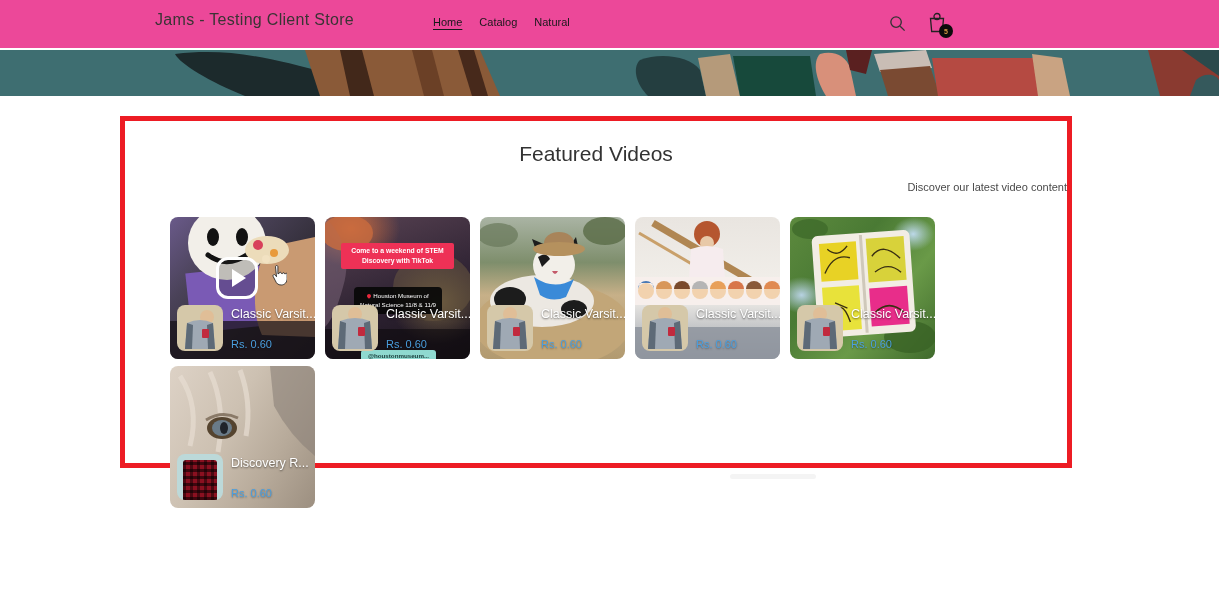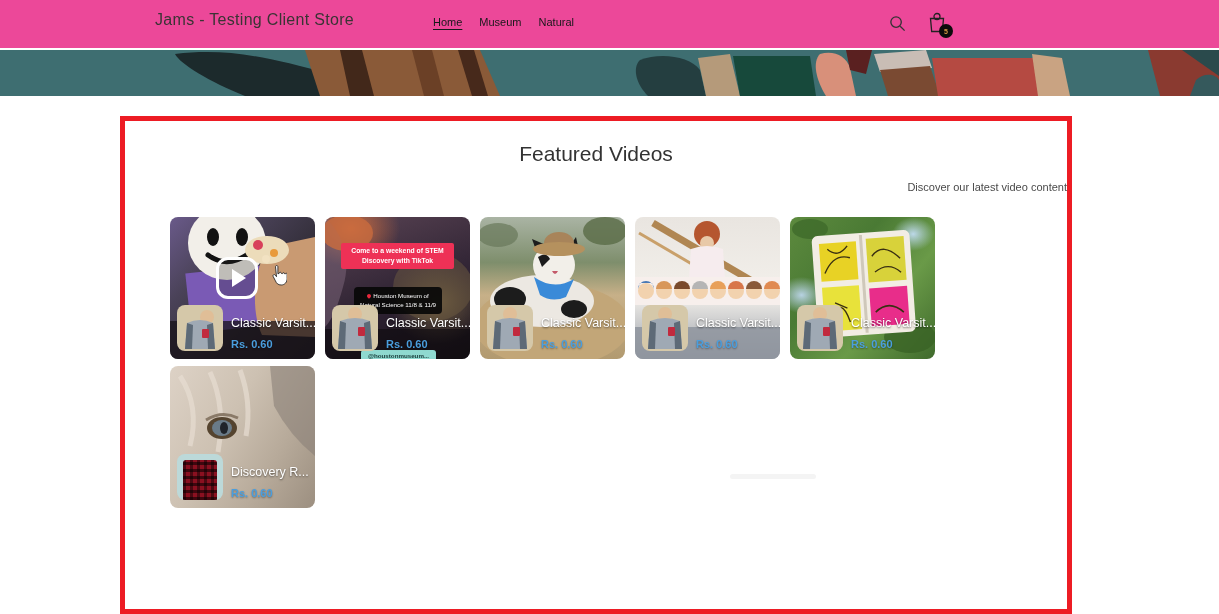--- a/index.html
+++ b/index.html
@@ -22,21 +22,21 @@
   .hdr-icons{position:absolute;left:884px;top:10px;display:flex;gap:14px;align-items:center;}
   .icon-btn{position:relative;width:26px;height:26px;display:flex;align-items:center;justify-content:center;cursor:pointer;}
   .cart-badge{position:absolute;right:-3px;bottom:-2px;width:14px;height:14px;border-radius:50%;
     background:#0b0b0b;color:#d79a43;font-size:7px;font-weight:bold;display:flex;align-items:center;justify-content:center;}
 
   
   .hero{height:50px;border-top:2px solid #fff;border-bottom:2px solid #fff;}
   .hero svg{display:block;width:1219px;height:46px;}
 
   
-  .featured{position:relative;margin:18px 0 0 120px;width:952px;height:498px;
+  .featured{position:relative;margin:18px 0 0 120px;width:952px;height:352px;
     border:5px solid var(--accent-red);background:#fff;}
   .f-title{margin-top:21px;text-align:center;font-size:21px;font-weight:400;color:#333;}
   .f-sub{margin-top:15px;text-align:right;font-size:11px;color:#4a4a4a;}
 
   .grid{margin:24px 0 0 45px;width:770px;display:flex;flex-wrap:wrap;gap:7px 10px;}
   .card{position:relative;width:145px;height:142px;border-radius:8px;overflow:hidden;cursor:pointer;background:#222;}
   .card svg.scene{position:absolute;inset:0;width:100%;height:100%;}
 
   
   .bg-marshmello{background:linear-gradient(135deg,#6a5a8a 0%,#4a4258 30%,#2e2a33 65%,#201c22 100%);}
@@ -56,21 +56,21 @@
   .play{position:absolute;left:46px;top:40px;width:42px;height:42px;border:3px solid #fff;border-radius:12px;
     background:rgba(40,40,40,.25);display:flex;align-items:center;justify-content:center;}
   .play .tri{width:0;height:0;border-left:14px solid #fff;border-top:9px solid transparent;border-bottom:9px solid transparent;margin-left:4px;}
   .cursor-hand{position:absolute;left:100px;top:48px;}
 
   
   .chip{position:absolute;left:7px;bottom:8px;display:flex;align-items:flex-end;}
   .thumb{width:46px;height:46px;border-radius:8px;overflow:hidden;flex:none;}
   .chip-info{margin-left:8px;padding-bottom:1px;max-width:86px;}
   .chip-title{font-size:12.5px;color:#fff;white-space:nowrap;text-shadow:0 1px 2px rgba(0,0,0,.55);}
-  .chip-price{margin-top:8px;font-size:11px;color:var(--price-blue);text-shadow:0 1px 2px rgba(0,0,0,.4);font-weight:bold;}
+  .chip-price{margin-top:17px;font-size:11px;color:var(--price-blue);text-shadow:0 1px 2px rgba(0,0,0,.4);}
   .thumb-plaid{background:#bcd9d9;display:flex;align-items:flex-end;justify-content:center;}
   .plaid{width:34px;height:40px;border-radius:3px 3px 0 0;background-color:#8a1020;
     background-image:repeating-linear-gradient(0deg,rgba(0,0,0,.55) 0 3px,transparent 3px 7px),
                      repeating-linear-gradient(90deg,rgba(0,0,0,.45) 0 3px,transparent 3px 7px);}
 
   
   .tk-banner{position:absolute;left:16px;top:26px;width:113px;padding:3px 4px;background:var(--tiktok-pink);
     border-radius:2px;color:#fff;font-size:6.8px;font-weight:bold;text-align:center;line-height:1.45;}
   .tk-loc{position:absolute;left:29px;top:70px;width:88px;padding:4px 3px;background:rgba(8,8,8,.92);
     border-radius:4px;color:#fff;font-size:6.2px;text-align:center;line-height:1.5;}
@@ -81,21 +81,21 @@
   
   .faint-bar{position:absolute;left:605px;top:353px;width:86px;height:5px;border-radius:3px;background:#f4f4f4;}
 </style>
 </head>
 <body>
 
 <div class="header">
   <div class="store-title">Jams - Testing Client Store</div>
   <div class="nav">
     <a class="active">Home</a>
-    <a>Museum</a>
+    <a>Catalog</a>
     <a>Natural</a>
   </div>
   <div class="hdr-icons">
     <div class="icon-btn">
       <svg width="19" height="19" viewBox="0 0 20 20" fill="none" stroke="#333" stroke-width="1.4">
         <circle cx="8.5" cy="8.5" r="5.5"></circle>
           <line x1="12.8" y1="12.8" x2="17.5" y2="17.5"></line>
       </svg>
     </div>
     <div class="icon-btn">

